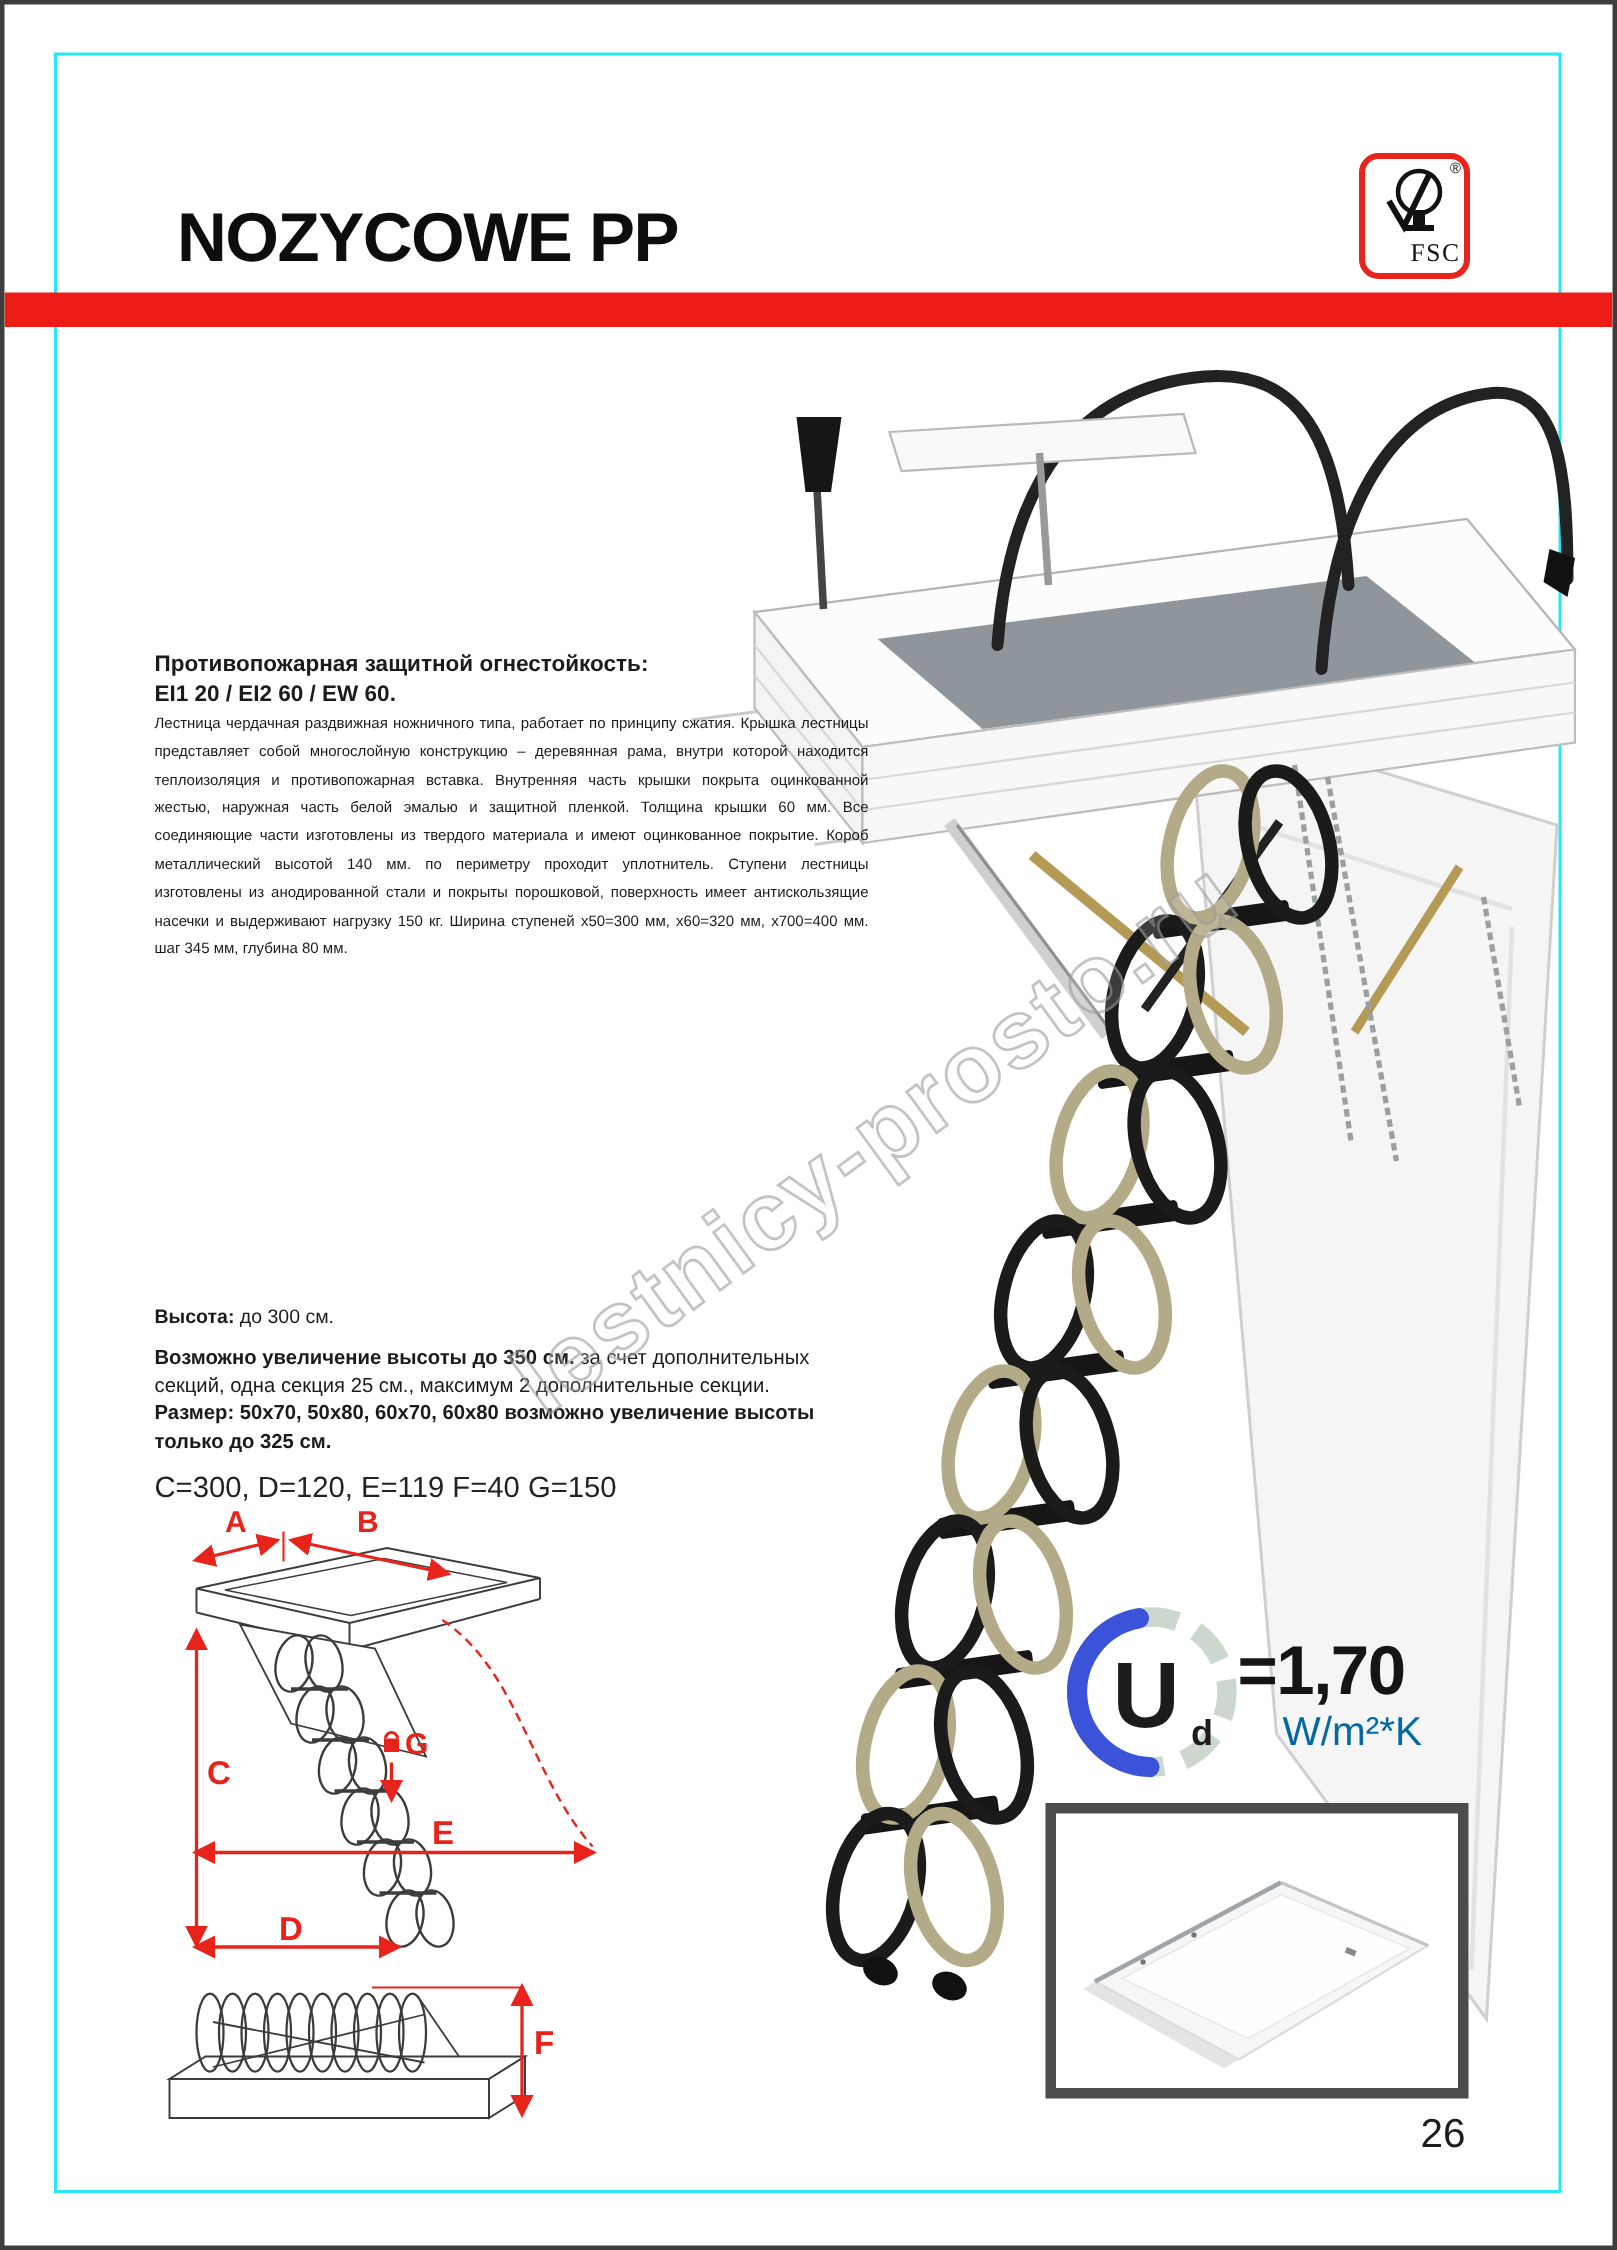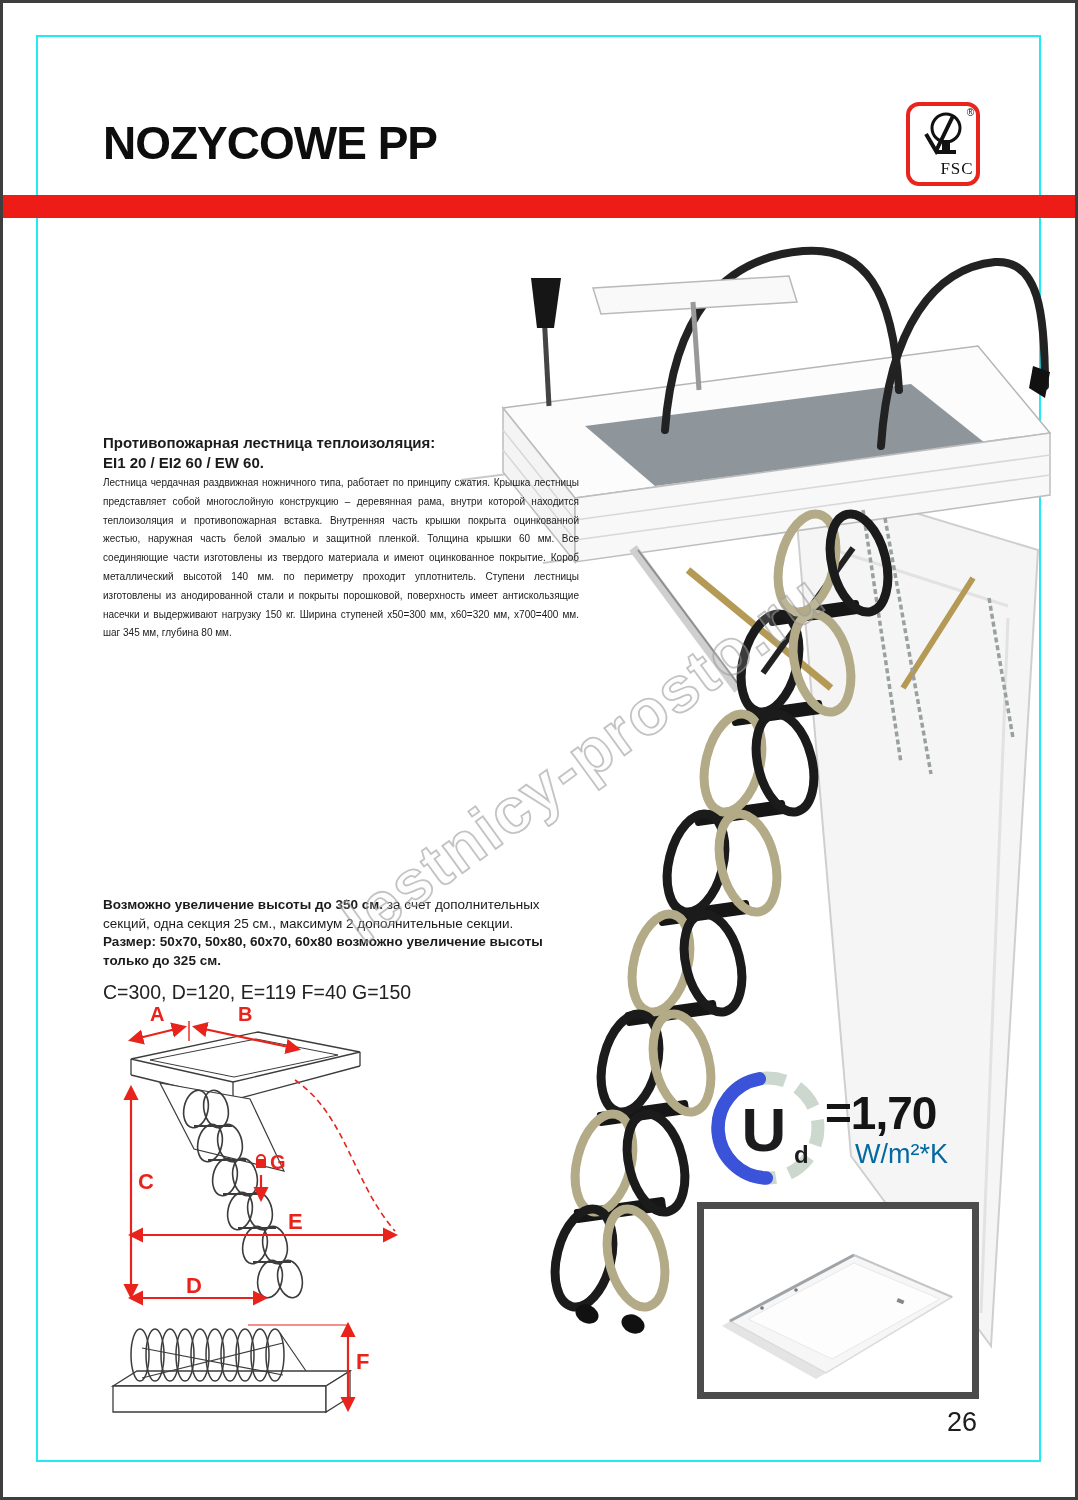--- a/index.html
+++ b/index.html
@@ -2,21 +2,21 @@
 <html><head>
 <meta charset="utf-8">
 <style>
   html,body{margin:0;padding:0;background:#ffffff;}
   .page{position:relative;width:1078px;height:1500px;box-sizing:border-box;
         border:3px solid #3e3e3e;background:#fff;overflow:hidden;
         font-family:"Liberation Sans", sans-serif;color:#1b1b1b;}
   .cyan-frame{position:absolute;left:33px;top:32px;right:34px;bottom:35px;
         border:2px solid #25e8f5;z-index:1;}
   .red-bar{position:absolute;left:0;right:0;top:192px;height:23px;background:#ed1c16;z-index:3;}
-  .title{position:absolute;left:99px;top:112px;margin:1px;font-size:46px;font-weight:bold;
+  .title{position:absolute;left:99px;top:112px;margin:16px;font-size:46px;font-weight:bold;
         letter-spacing:-1px;color:#0d0d0d;z-index:4;text-align:right;}
   
   .fsc{position:absolute;left:903px;top:99px;width:74px;height:84px;box-sizing:border-box;
         border:4px solid #e8241c;border-radius:13px;background:#fff;z-index:4;}
   .fsc-text{position:absolute;left:0;right:0;bottom:3px;text-align:center;
         font-family:"Liberation Serif", serif;font-size:17px;color:#111;letter-spacing:1px;padding-left:28px;}
   .fsc-reg{position:absolute;right:2px;top:1px;font-size:10px;color:#111;}
   
   .col{position:absolute;left:100px;width:476px;color:#1b1b1b;z-index:4;}
   .heading{font-size:15px;line-height:19.5px;font-weight:bold;}
@@ -126,28 +126,31 @@
       <path d="M448,228 C456,108 502,50 562,44 C606,41 612,96 612,168" stroke="#222" stroke-width="8" stroke-linecap="round"></path>
       <polygon points="600,148 617,154 612,180 596,170" fill="#111" stroke="none"></polygon>
       <line x1="116" y1="188" x2="111" y2="95" stroke="#444" stroke-width="5"></line>
       <polygon points="98,60 128,60 121,110 104,110" fill="#161616" stroke="none"></polygon>
       <polygon points="160,70 356,58 364,84 168,96" fill="#f9f9f9" stroke="#b9b9b9" stroke-width="1.5"></polygon>
       <line x1="260" y1="84" x2="266" y2="172" stroke="#999" stroke-width="5"></line>
     </g>
   </svg>
 
   <div class="col heading" style="top:430px">
-    <span>Противопожарная лестница теплоизоляция:</span><br>
+    <span>Противопожарная защитной огнестойкость:</span><br>
     <span>EI1 20 / EI2 60 / EW 60.</span>
   </div>
 
   <div class="col body-par" style="top:471px">Лестница чердачная раздвижная ножничного типа, работает по принципу сжатия. Крышка лестницы представляет собой многослойную конструкцию – деревянная рама, внутри которой находится теплоизоляция и противопожарная вставка. Внутренняя часть крышки покрыта оцинкованной жестью, наружная часть белой эмалью и защитной пленкой. Толщина крышки 60 мм. Все соединяющие части изготовлены из твердого материала и имеют оцинкованное покрытие. Короб металлический высотой 140 мм. по периметру проходит уплотнитель. Ступени лестницы изготовлены из анодированной стали и покрыты порошковой, поверхность имеет антискользящие насечки и выдерживают нагрузку 150 кг. Ширина ступеней х50=300 мм, х60=320 мм, х700=400 мм. шаг 345 мм, глубина 80 мм.</div>
 
 
 
+  <div class="col small-par" style="top:867px">
+    <span class="b">Высота:</span><span> до 300 см.</span>
+  </div>
 
   <div class="col extend-par" style="top:893px">
     <span class="b">Возможно увеличение высоты до 350 см.</span><span> за счет дополнительных секций, одна секция 25 см., максимум 2 дополнительные секции.</span><br>
     <span class="b">Размер: 50х70, 50х80, 60х70, 60х80 возможно увеличение высоты только до 325 см.</span>
   </div>
 
   <div class="dims-line" style="top:978px">C=300, D=120, E=119 F=40 G=150</div>
 
   <svg class="diag" width="370" height="435" viewBox="0 0 370 435">
     <defs>

